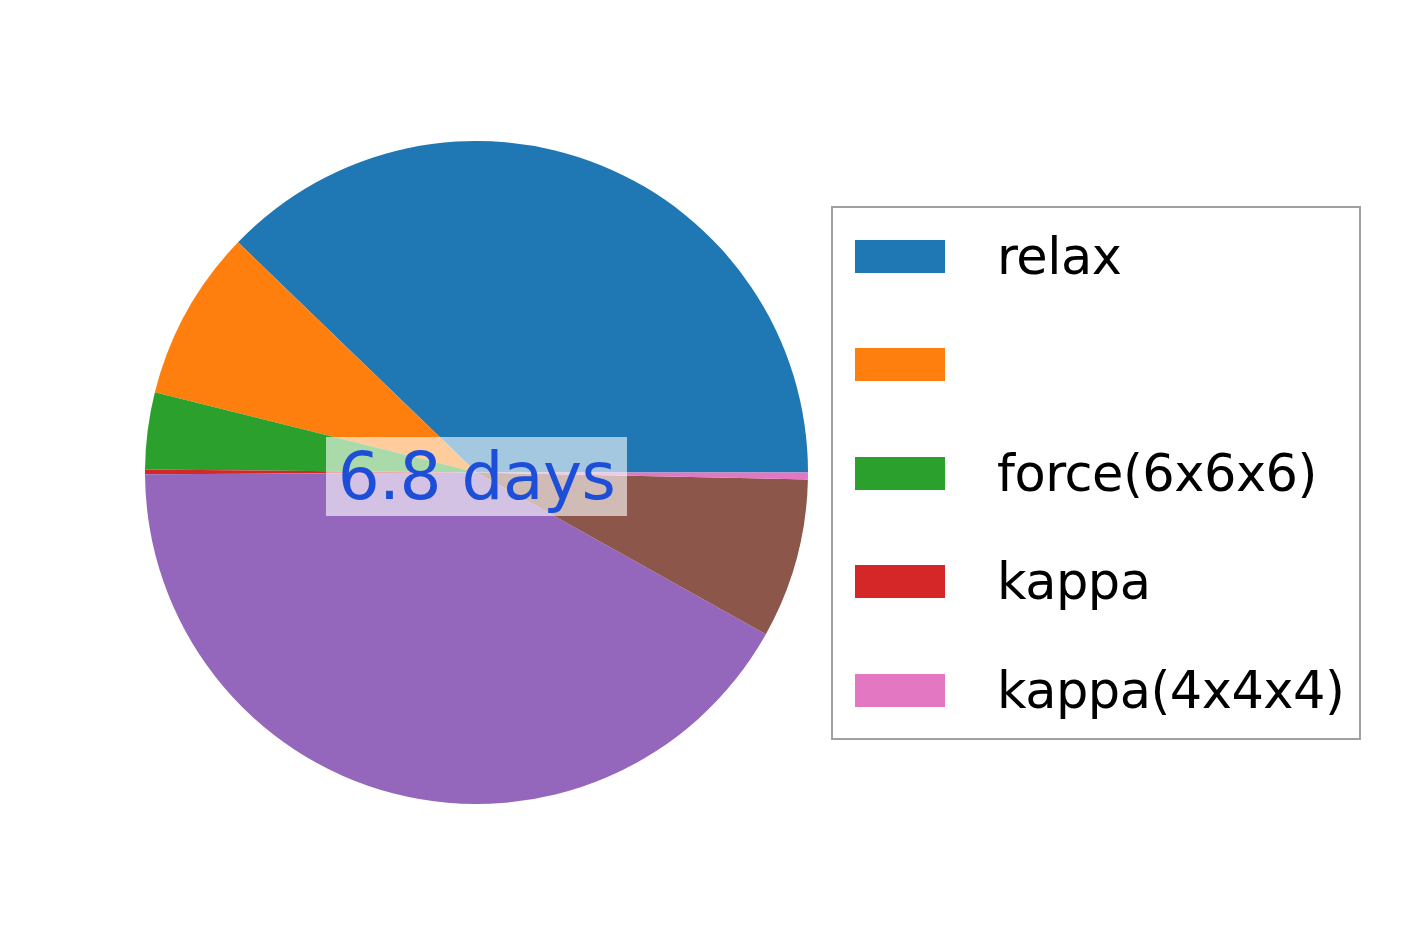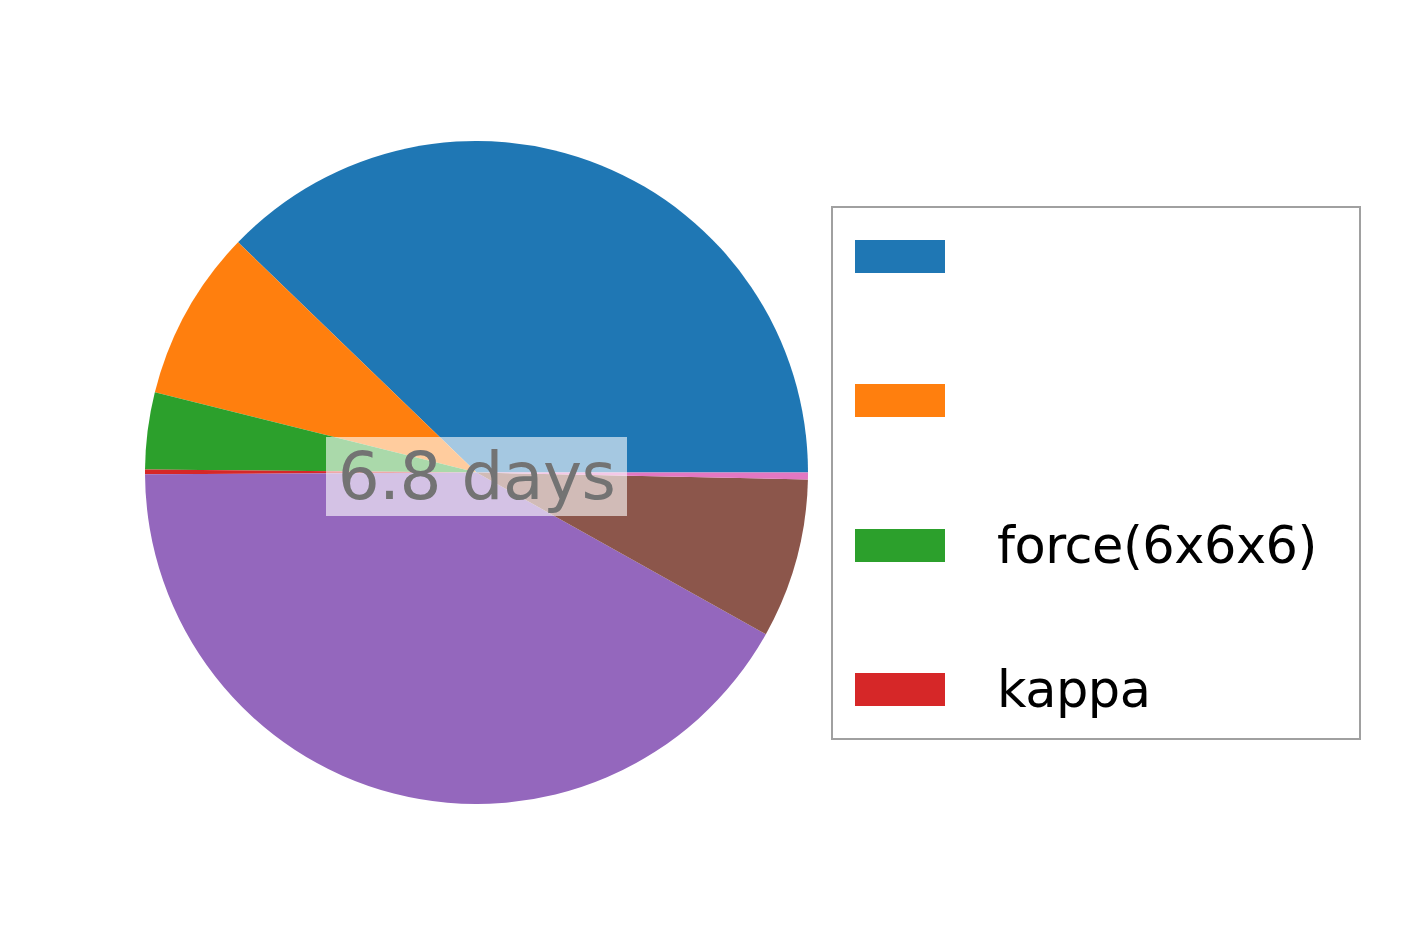--- a/index.html
+++ b/index.html
@@ -43,21 +43,21 @@
     height: 79px;
     background: rgba(255, 255, 255, 0.60);
     display: flex;
     align-items: center;
     justify-content: center;
     box-sizing: border-box;
   }
   #center-label-text {
     font-size: 66px;
     line-height: 1;
-    color: #737373;
+    color: #1d4ed8;
     white-space: nowrap;
     letter-spacing: -0.5px;
   }
 
   
   #legend {
     position: absolute;
     left: 831px;
     top: 206px;
     width: 530px;
@@ -119,28 +119,33 @@
   </div>
 
   <div id="center-label" style="background: rgba(255, 255, 255, 0.6);">
     <span id="center-label-text">6.8 days</span>
   </div>
 
   <div id="legend" style="border-color: rgb(160, 160, 160);">
     <div id="legend-items">
         <div class="legend-row">
           <div class="legend-swatch" style="background: rgb(31, 119, 180);"></div>
+          <span class="legend-label">relax</span>
         </div>
         <div class="legend-row">
           <div class="legend-swatch" style="background: rgb(255, 127, 14);"></div>
         </div>
         <div class="legend-row">
           <div class="legend-swatch" style="background: rgb(44, 160, 44);"></div>
           <span class="legend-label">force(6x6x6)</span>
         </div>
         <div class="legend-row">
           <div class="legend-swatch" style="background: rgb(214, 39, 40);"></div>
           <span class="legend-label">kappa</span>
         </div>
+        <div class="legend-row">
+          <div class="legend-swatch" style="background: rgb(227, 119, 194);"></div>
+          <span class="legend-label">kappa(4x4x4)</span>
+        </div>
       </div>
   </div>
 
 </div>
 
 </body></html>

